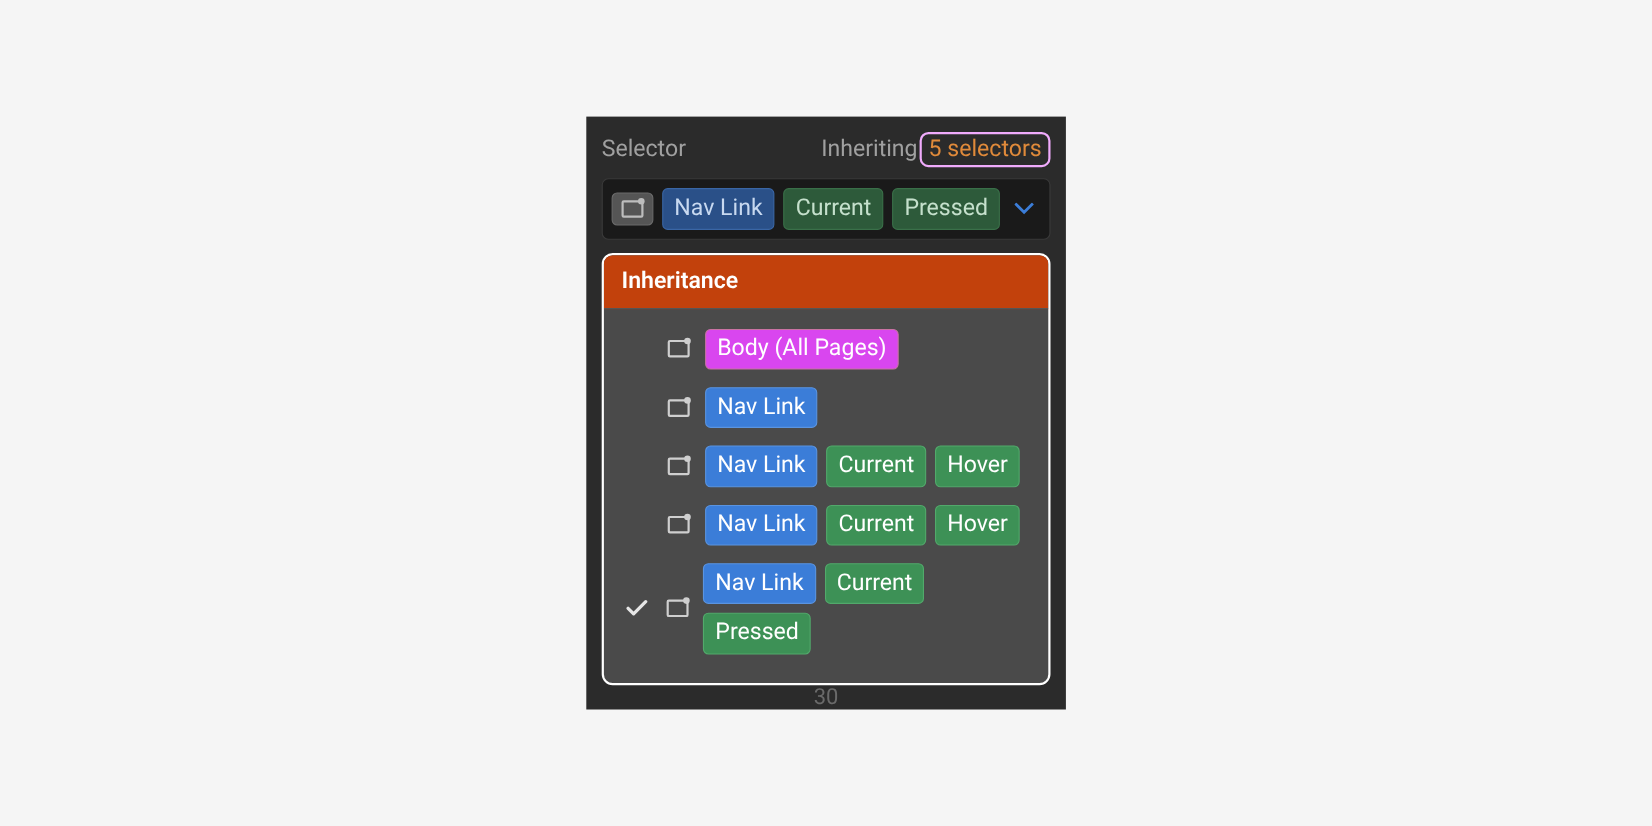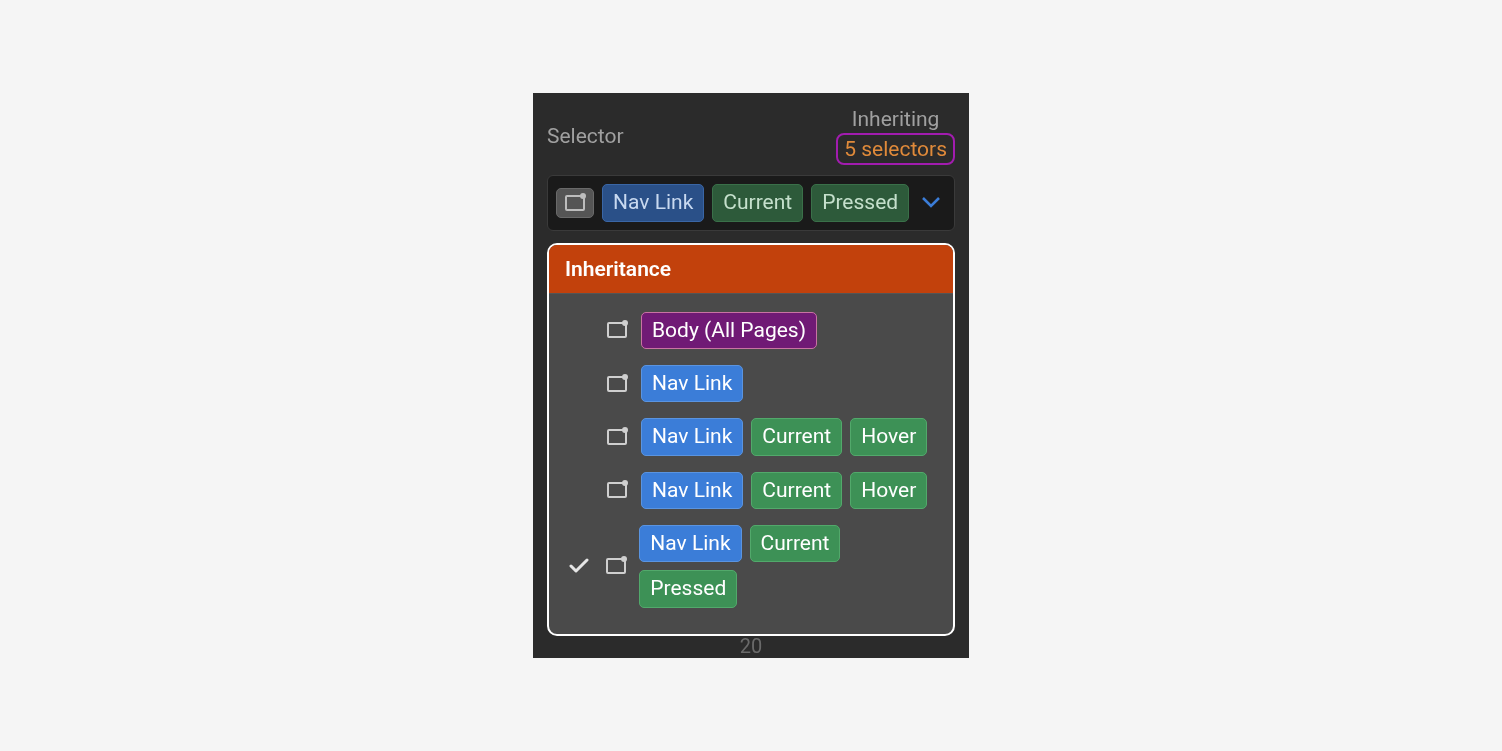--- a/index.html
+++ b/index.html
@@ -25,30 +25,29 @@
     margin-bottom: 10px;
   }
   .header-label {
     color: #a0a0a0;
     font-size: 21px;
   }
   .inherit-wrap {
     display: flex;
     align-items: center;
     gap: 2px;
-    flex-direction: column;
   }
   .inherit-text {
     color: #a0a0a0;
     font-size: 21px;
   }
   .inherit-count {
     color: #e08a3a;
     font-size: 21px;
-    border: 2px solid #a21caf;
+    border: 2px solid #f0abfc;
     border-radius: 8px;
     padding: 2px 6px;
   }
   .selector-box {
     background: #1a1a1a;
     border: 1px solid #3a3a3a;
     border-radius: 6px;
     padding: 8px;
     display: flex;
     flex-wrap: wrap;
@@ -71,21 +70,21 @@
     line-height: 1.3;
     color: #fff;
     white-space: nowrap;
   }
   .tag.icon-only { padding: 6px 8px; }
   .tag-gray  { background: #555; border: 1px solid #6a6a6a; }
   .tag-darkblue { background: #2a5088; border: 1px solid #3a66a5; color: #c8d9f0; }
   .tag-darkgreen { background: #2d5a3a; border: 1px solid #3a7049; color: #c5e0cc; }
   .tag-blue  { background: #3b7dd8; border: 1px solid #5a94e0; }
   .tag-green { background: #3d9156; border: 1px solid #52a96b; }
-  .tag-pink  { background: #701a75; border: 1px solid #c973a3; }
+  .tag-pink  { background: #d946ef; border: 1px solid #c973a3; }
   .element-icon {
     display: inline-block;
     width: 20px;
     height: 16px;
     position: relative;
   }
   .element-icon::before {
     content: "";
     position: absolute;
     left: 0; bottom: 0;
@@ -231,15 +230,15 @@
           </span>
           <span class="tags-col">
             <span class="tag tag-blue">Nav Link</span>
             <span class="tag tag-green">Current</span>
             <span class="tag tag-green">Pressed</span>
           </span>
         </div>
       </div>
   </div>
 
-  <div class="footer-num">20</div>
+  <div class="footer-num">30</div>
 
 </div>
 
 </body></html>

